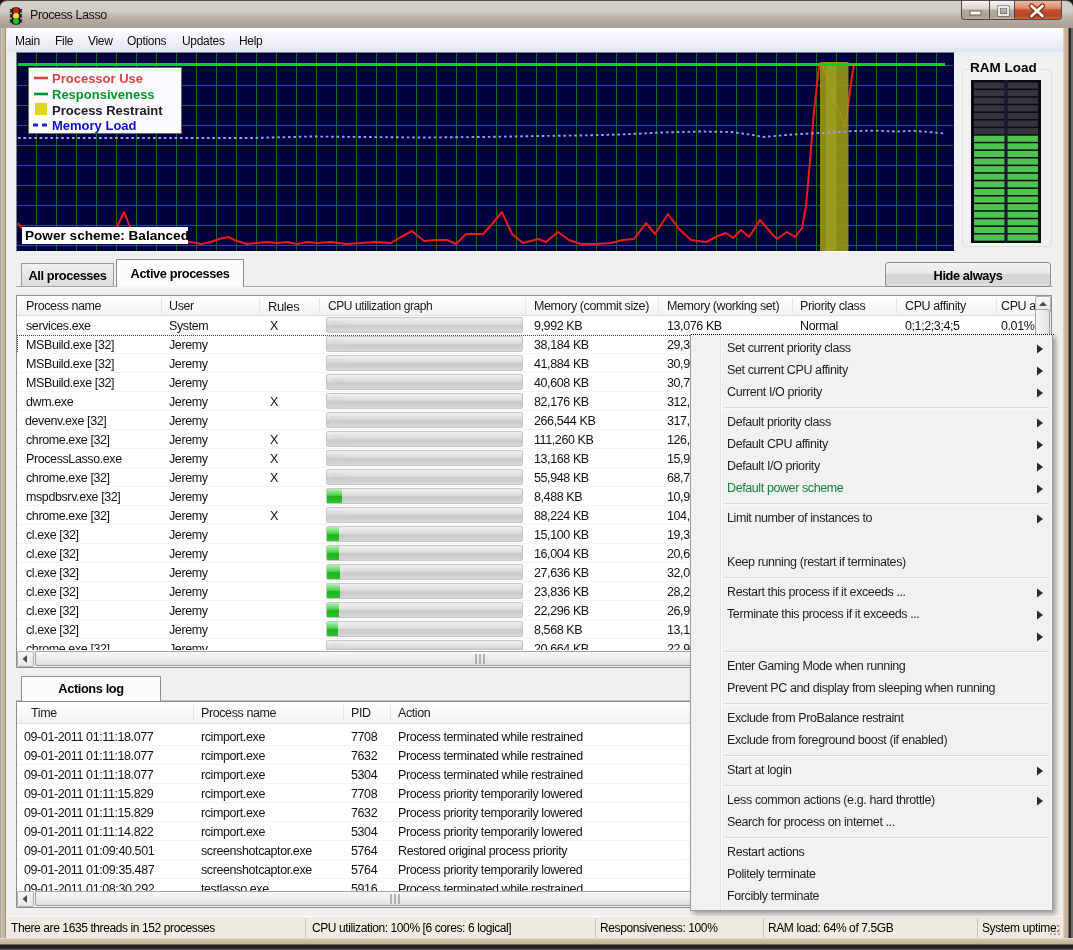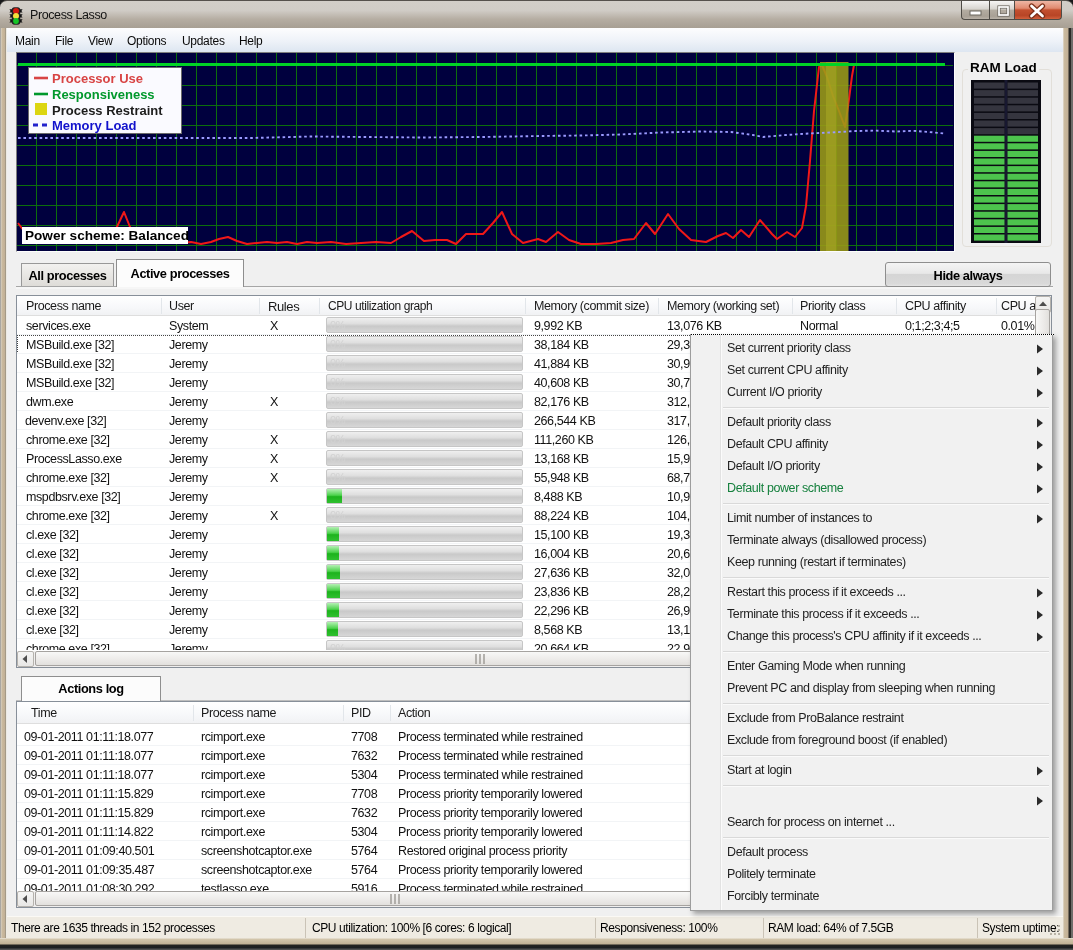--- a/index.html
+++ b/index.html
@@ -540,59 +540,58 @@
 <div class="abs" style="left:36px;top:146px;height:22px;font-size:12.5px;letter-spacing:-0.4px;color:#15803d;white-space:nowrap">Default power scheme</div>
 <svg class="abs" style="left:345px;top:149px" width="8" height="10" viewBox="0 0 8 10">
       <path d="M 1 0.5 L 7 5 L 1 9.5 Z" fill="#2b2b2b"></path>
     </svg>
 <div class="abs" style="left:32px;top:168px;width:326px;height:1px;background:#d9d9d9"></div>
 <div class="abs" style="left:32px;top:169px;width:326px;height:1px;background:#fafafa"></div>
 <div class="abs" style="left:36px;top:176px;height:22px;font-size:12.5px;letter-spacing:-0.4px;color:#1f1f1f;white-space:nowrap">Limit number of instances to</div>
 <svg class="abs" style="left:345px;top:179px" width="8" height="10" viewBox="0 0 8 10">
       <path d="M 1 0.5 L 7 5 L 1 9.5 Z" fill="#2b2b2b"></path>
     </svg>
-<div class="abs" style="left:36px;top:198px;height:22px;font-size:12.5px;letter-spacing:-0.4px;color:#1f1f1f;white-space:nowrap">Terminate always (disallowed process)</div>
 <div class="abs" style="left:36px;top:220px;height:22px;font-size:12.5px;letter-spacing:-0.4px;color:#1f1f1f;white-space:nowrap">Keep running (restart if terminates)</div>
 <div class="abs" style="left:32px;top:242px;width:326px;height:1px;background:#d9d9d9"></div>
 <div class="abs" style="left:32px;top:243px;width:326px;height:1px;background:#fafafa"></div>
 <div class="abs" style="left:36px;top:250px;height:22px;font-size:12.5px;letter-spacing:-0.4px;color:#1f1f1f;white-space:nowrap">Restart this process if it exceeds ...</div>
 <svg class="abs" style="left:345px;top:253px" width="8" height="10" viewBox="0 0 8 10">
       <path d="M 1 0.5 L 7 5 L 1 9.5 Z" fill="#2b2b2b"></path>
     </svg>
 <div class="abs" style="left:36px;top:272px;height:22px;font-size:12.5px;letter-spacing:-0.4px;color:#1f1f1f;white-space:nowrap">Terminate this process if it exceeds ...</div>
 <svg class="abs" style="left:345px;top:275px" width="8" height="10" viewBox="0 0 8 10">
       <path d="M 1 0.5 L 7 5 L 1 9.5 Z" fill="#2b2b2b"></path>
     </svg>
-<div class="abs" style="left:36px;top:294px;height:22px;font-size:12.5px;letter-spacing:-0.4px;color:#1f1f1f;white-space:nowrap">Change this process's CPU affinity if it exceeds ...</div>
 <svg class="abs" style="left:345px;top:297px" width="8" height="10" viewBox="0 0 8 10">
       <path d="M 1 0.5 L 7 5 L 1 9.5 Z" fill="#2b2b2b"></path>
     </svg>
 <div class="abs" style="left:32px;top:316px;width:326px;height:1px;background:#d9d9d9"></div>
 <div class="abs" style="left:32px;top:317px;width:326px;height:1px;background:#fafafa"></div>
 <div class="abs" style="left:36px;top:324px;height:22px;font-size:12.5px;letter-spacing:-0.4px;color:#1f1f1f;white-space:nowrap">Enter Gaming Mode when running</div>
 <div class="abs" style="left:36px;top:346px;height:22px;font-size:12.5px;letter-spacing:-0.4px;color:#1f1f1f;white-space:nowrap">Prevent PC and display from sleeping when running</div>
 <div class="abs" style="left:32px;top:368px;width:326px;height:1px;background:#d9d9d9"></div>
 <div class="abs" style="left:32px;top:369px;width:326px;height:1px;background:#fafafa"></div>
 <div class="abs" style="left:36px;top:376px;height:22px;font-size:12.5px;letter-spacing:-0.4px;color:#1f1f1f;white-space:nowrap">Exclude from ProBalance restraint</div>
 <div class="abs" style="left:36px;top:398px;height:22px;font-size:12.5px;letter-spacing:-0.4px;color:#1f1f1f;white-space:nowrap">Exclude from foreground boost (if enabled)</div>
 <div class="abs" style="left:32px;top:420px;width:326px;height:1px;background:#d9d9d9"></div>
 <div class="abs" style="left:32px;top:421px;width:326px;height:1px;background:#fafafa"></div>
 <div class="abs" style="left:36px;top:428px;height:22px;font-size:12.5px;letter-spacing:-0.4px;color:#1f1f1f;white-space:nowrap">Start at login</div>
 <svg class="abs" style="left:345px;top:431px" width="8" height="10" viewBox="0 0 8 10">
       <path d="M 1 0.5 L 7 5 L 1 9.5 Z" fill="#2b2b2b"></path>
     </svg>
 <div class="abs" style="left:32px;top:450px;width:326px;height:1px;background:#d9d9d9"></div>
 <div class="abs" style="left:32px;top:451px;width:326px;height:1px;background:#fafafa"></div>
+<div class="abs" style="left:36px;top:458px;height:22px;font-size:12.5px;letter-spacing:-0.4px;color:#1f1f1f;white-space:nowrap">Less common actions (e.g. hard throttle)</div>
 <svg class="abs" style="left:345px;top:461px" width="8" height="10" viewBox="0 0 8 10">
       <path d="M 1 0.5 L 7 5 L 1 9.5 Z" fill="#2b2b2b"></path>
     </svg>
 <div class="abs" style="left:36px;top:480px;height:22px;font-size:12.5px;letter-spacing:-0.4px;color:#1f1f1f;white-space:nowrap">Search for process on internet ...</div>
 <div class="abs" style="left:32px;top:502px;width:326px;height:1px;background:#d9d9d9"></div>
 <div class="abs" style="left:32px;top:503px;width:326px;height:1px;background:#fafafa"></div>
-<div class="abs" style="left:36px;top:510px;height:22px;font-size:12.5px;letter-spacing:-0.4px;color:#1f1f1f;white-space:nowrap">Default process</div>
+<div class="abs" style="left:36px;top:510px;height:22px;font-size:12.5px;letter-spacing:-0.4px;color:#1f1f1f;white-space:nowrap">Restart actions</div>
 <div class="abs" style="left:36px;top:532px;height:22px;font-size:12.5px;letter-spacing:-0.4px;color:#1f1f1f;white-space:nowrap">Politely terminate</div>
 <div class="abs" style="left:36px;top:554px;height:22px;font-size:12.5px;letter-spacing:-0.4px;color:#1f1f1f;white-space:nowrap">Forcibly terminate</div>
 </div>
 
 <div class="abs" style="left:7px;top:916px;width:1057px;height:22px;background:#efebe2;border-top:1px solid #fbf9f4">
  <div class="abs" style="left:298px;top:1px;width:1px;height:20px;background:#cac3b6"></div>
  <div class="abs" style="left:588px;top:1px;width:1px;height:20px;background:#cac3b6"></div>
  <div class="abs" style="left:756px;top:1px;width:1px;height:20px;background:#cac3b6"></div>
  <div class="abs" style="left:970px;top:1px;width:1px;height:20px;background:#cac3b6"></div>
  <div class="abs" style="left:4px;top:4px;font-size:12px;letter-spacing:-0.4px">There are 1635 threads in 152 processes</div>

